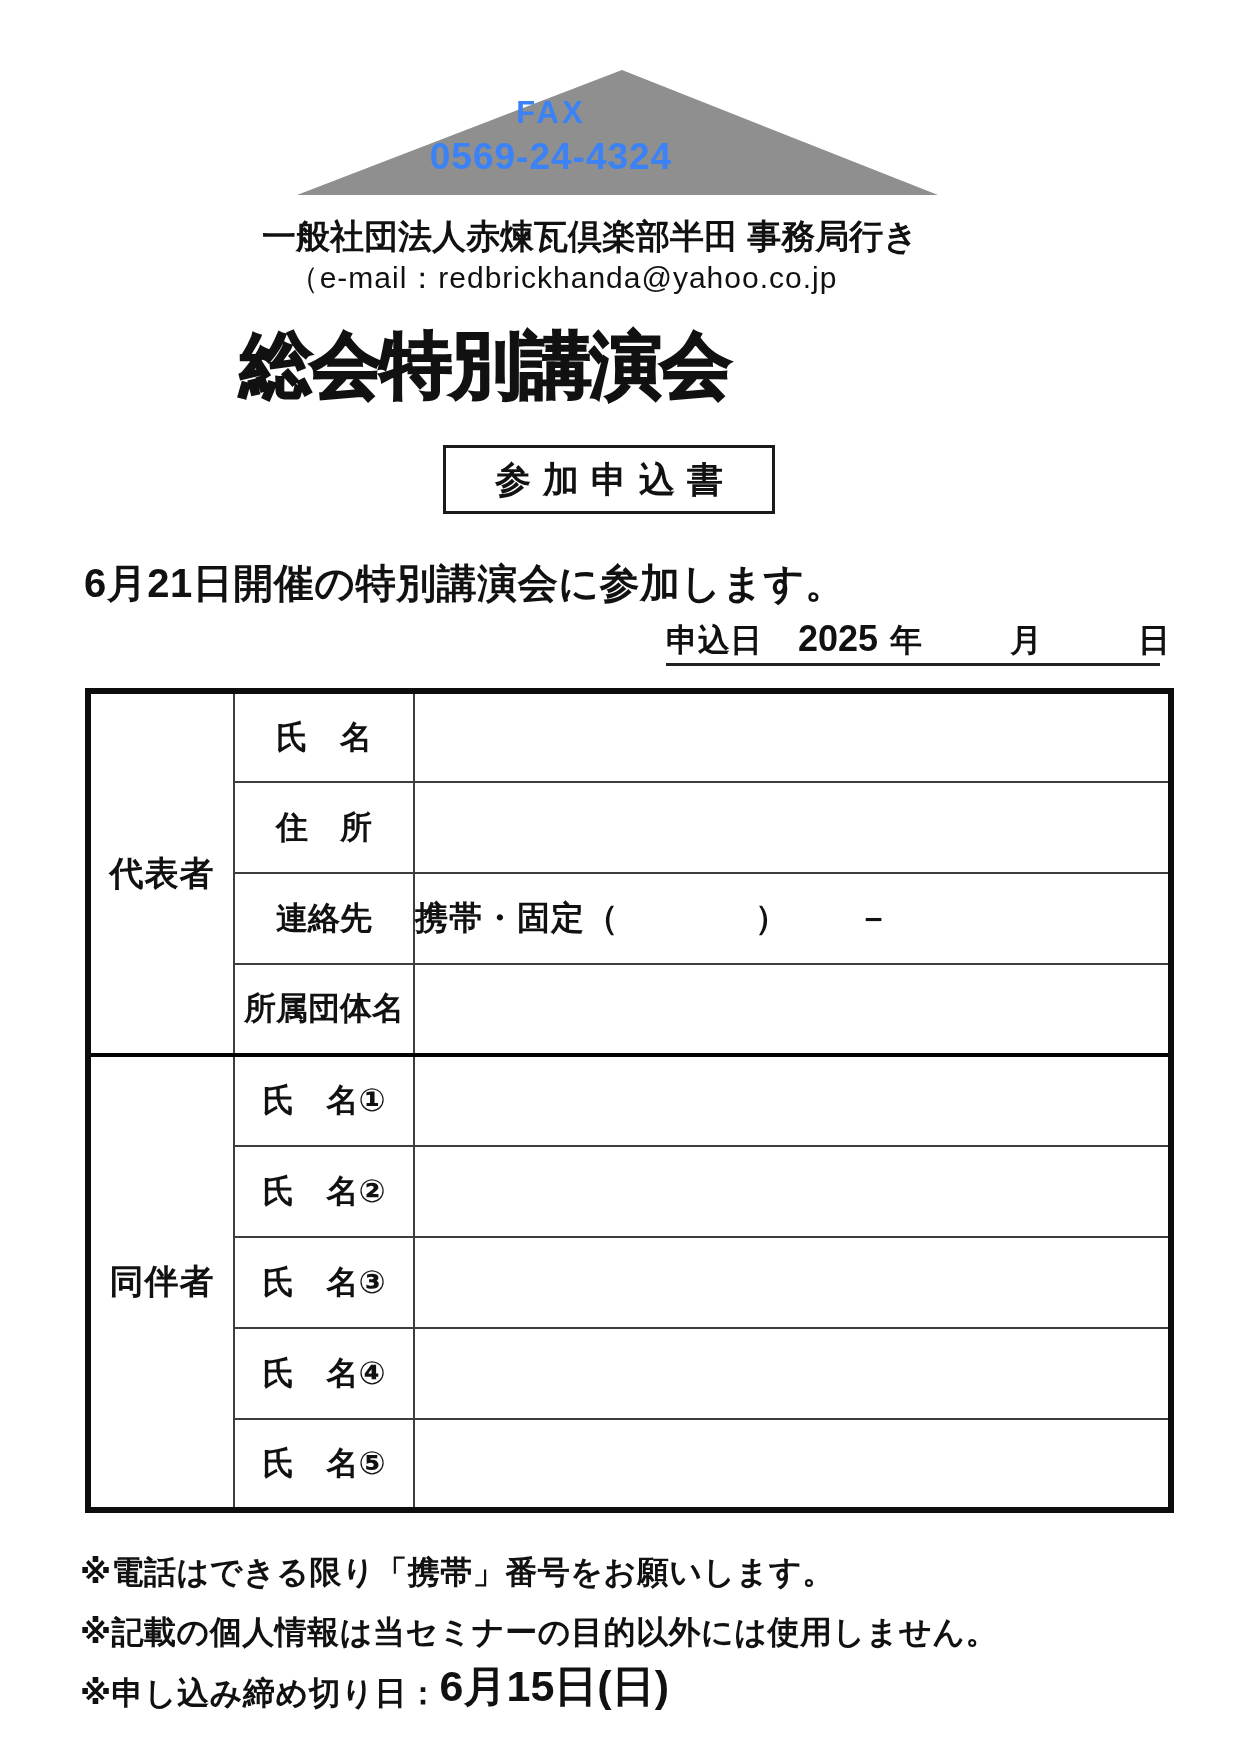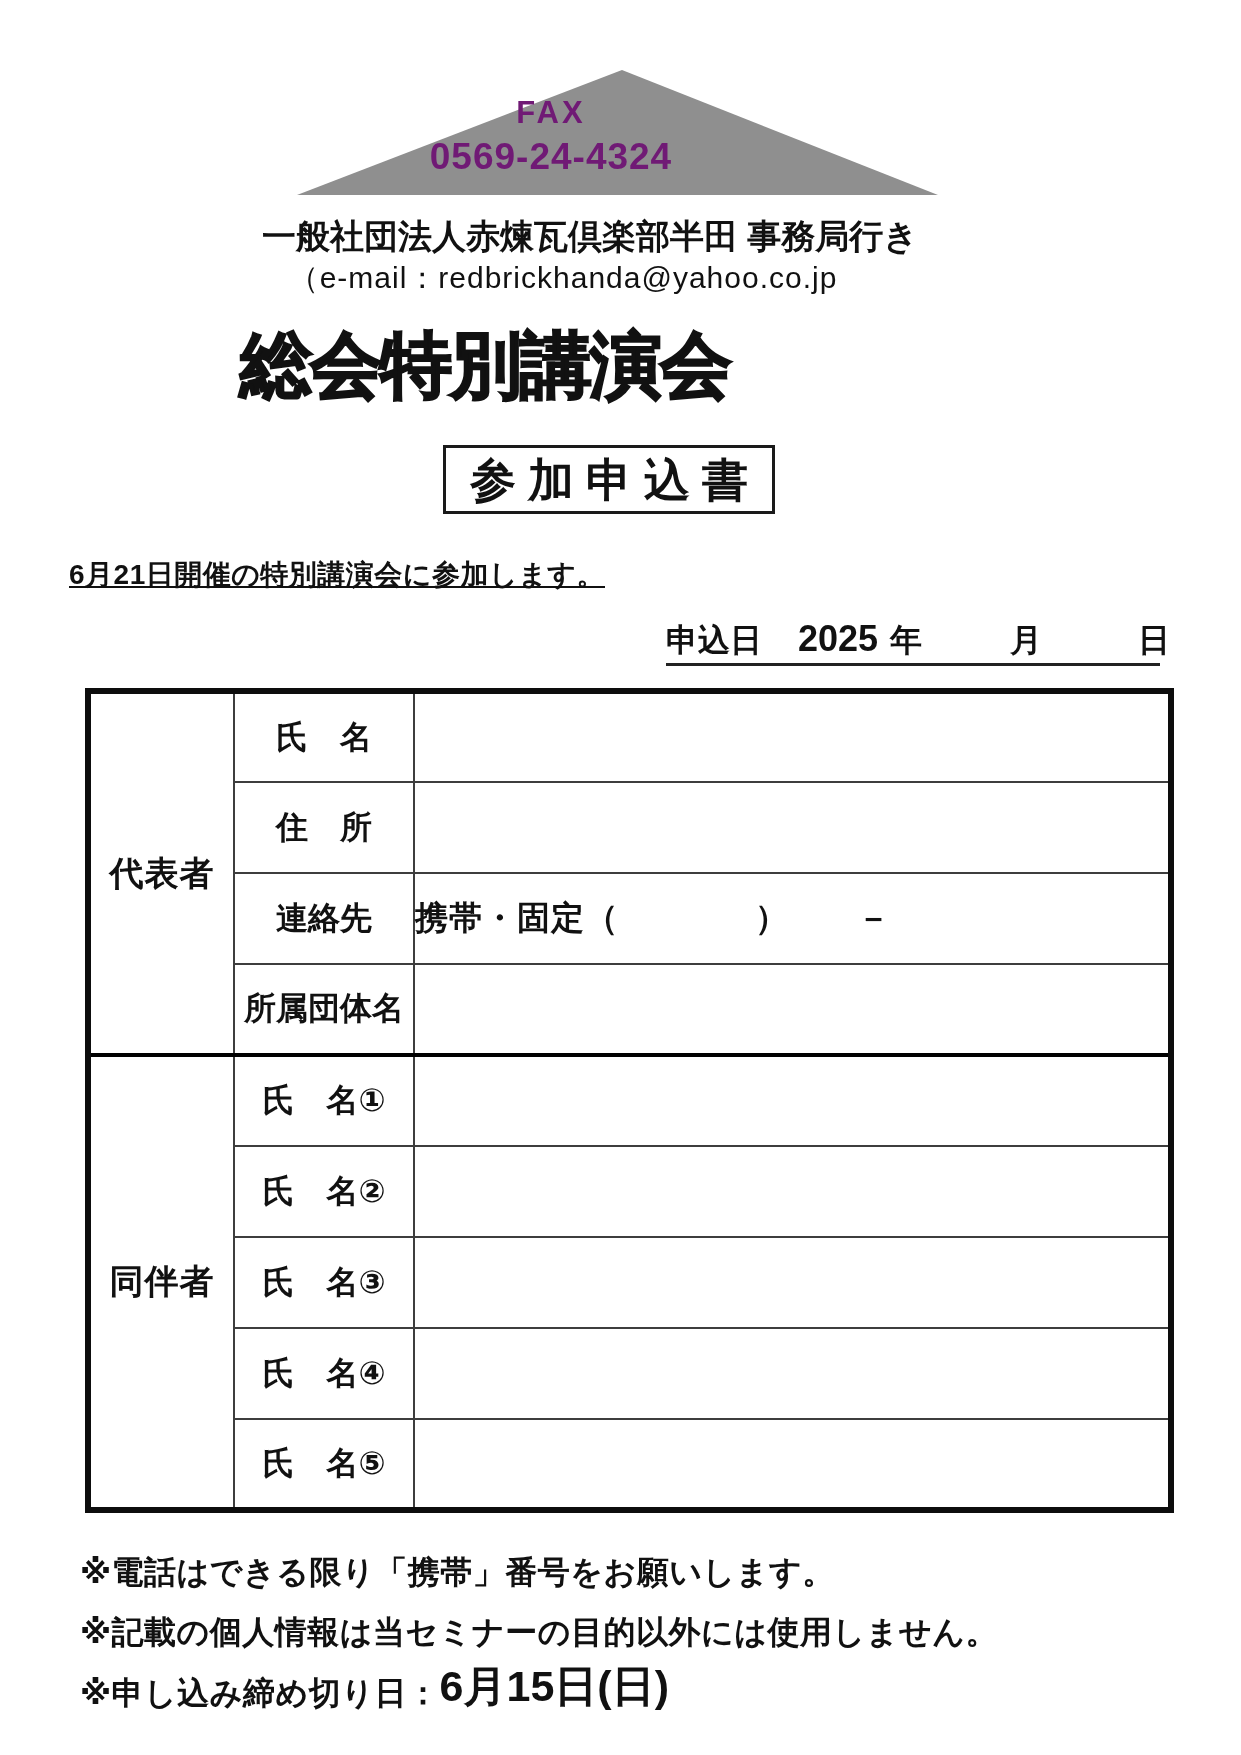--- a/index.html
+++ b/index.html
@@ -13,21 +13,21 @@
     overflow:hidden;
   }
   
   .fax-triangle{
     position:absolute;left:297px;top:70px;width:641px;height:125px;
     background:#8f8f8f;
     clip-path:polygon(50.7% 0%,100% 100%,0% 100%);
   }
   .fax-text{
     position:absolute;left:251px;width:600px;text-align:center;
-    color:#701a75;font-weight:bold;line-height:1;
+    color:#3b82f6;font-weight:bold;line-height:1;
   }
   .fax-label{top:97px;font-size:31px;letter-spacing:3px;}
   .fax-number{top:138px;font-size:37px;letter-spacing:1px;}
   
   .addressee{
     position:absolute;left:0;width:1140px;top:214px;text-align:center;
     font-size:34px;font-weight:bold;letter-spacing:0px;margin-left:20px;
   }
   .email-line{
     position:absolute;left:0;width:1126px;top:258px;text-align:center;
@@ -40,26 +40,26 @@
     -webkit-text-stroke:2px #111111;
     white-space:nowrap;
   }
   
   .subtitle-box{
     position:absolute;left:443px;top:445px;width:332px;height:69px;
     box-sizing:border-box;border:3px solid #1a1a1a;
     display:flex;align-items:center;justify-content:center;
   }
   .subtitle-box span{
-    font-size:46px;font-weight:bold;letter-spacing:12px;text-indent:12px;line-height:1;
+    font-size:36px;font-weight:bold;letter-spacing:12px;text-indent:12px;line-height:1;
   }
   
   .statement{
-    position:absolute;left:69px;top:556px;
-    font-size:28px;font-weight:bold;letter-spacing:0.5px;text-decoration:underline;
+    position:absolute;left:84px;top:556px;
+    font-size:40px;font-weight:bold;letter-spacing:0.5px;
   }
   
   .date-line{
     position:absolute;left:666px;top:618px;width:494px;
     border-bottom:3px solid #222222;
     display:flex;align-items:baseline;
     padding-bottom:0;
     font-weight:bold;white-space:nowrap;
   }
   .date-line .lbl{font-size:32px;}

